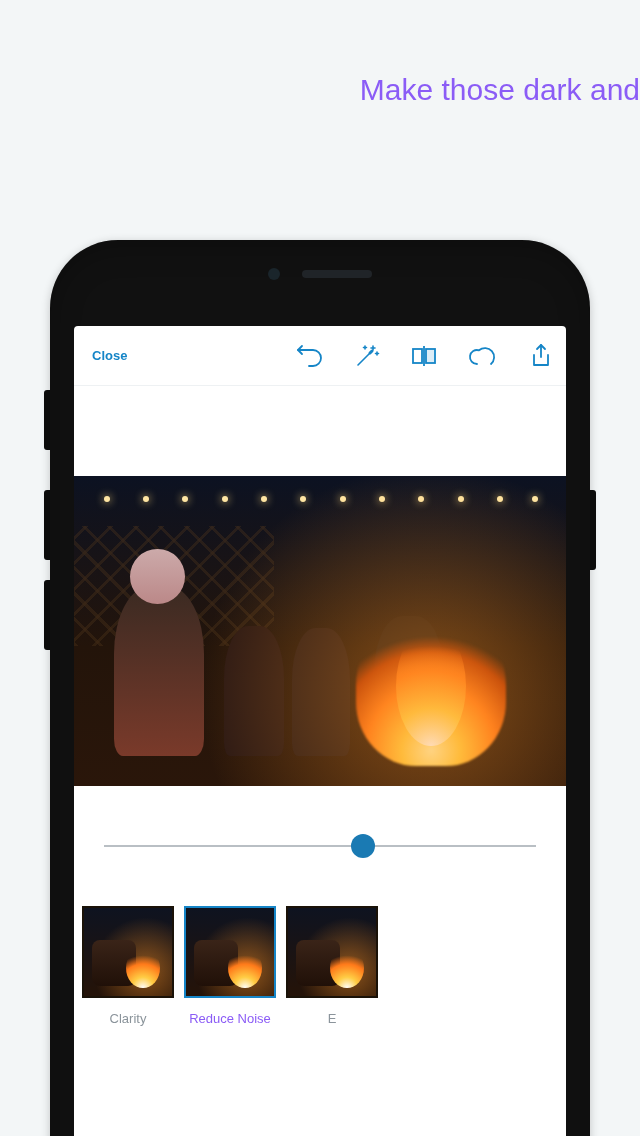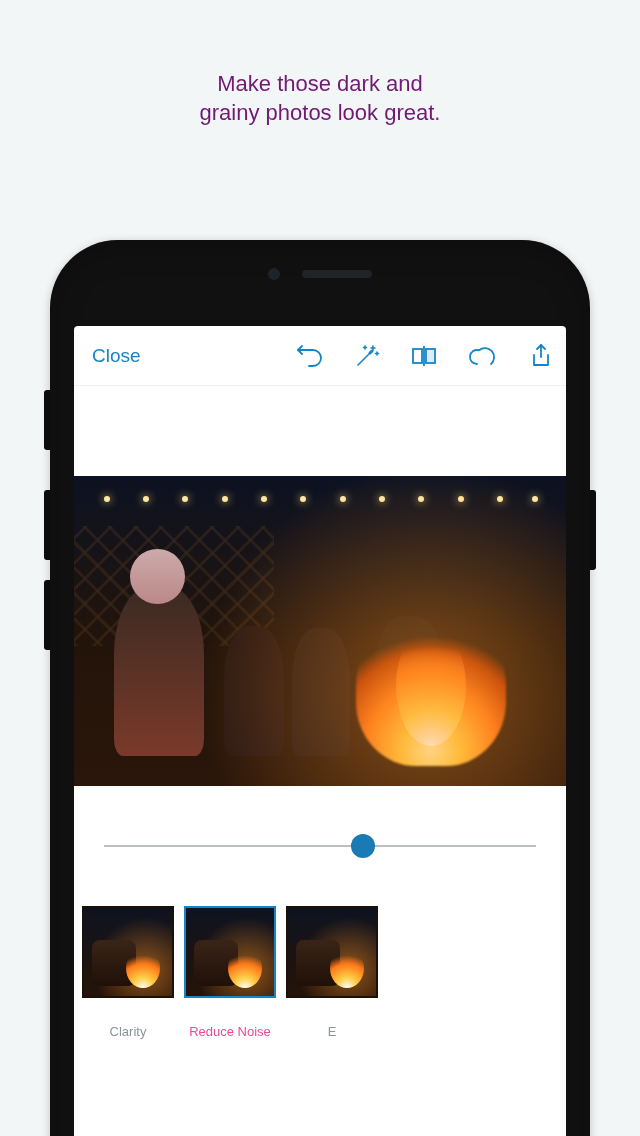--- a/index.html
+++ b/index.html
@@ -5,24 +5,24 @@
   * { box-sizing: border-box; margin: 0; padding: 0; }
   body {
     width: 640px;
     height: 1136px;
     background: #f3f6f7;
     font-family: -apple-system, Helvetica, Arial, sans-serif;
     overflow: hidden;
     position: relative;
   }
   .promo-text {
-    text-align: center;
+    text-align: right;
     padding-top: 70px;
-    color: #701a75;
-    font-size: 22px;
+    color: #8b5cf6;
+    font-size: 30px;
     font-weight: 300;
     line-height: 1.3;
   }
 
   
   .phone {
     position: absolute;
     left: 50%;
     transform: translateX(-50%);
     top: 240px;
@@ -63,22 +63,22 @@
   
   .topbar {
     height:60px;
     display:flex;
     align-items:center;
     padding:0 14px;
     border-bottom:1px solid #eef1f3;
   }
   .close-btn {
     color:#1585c7;
-    font-size:19px;
-    font-weight:400;
+    font-size:13px;
+    font-weight:700;
     background:none; border:none;
     padding:6px 4px;
   }
   .top-icons {
     margin-left:auto;
     display:flex;
     align-items:center;
     gap:30px;
   }
   .top-icons svg { display:block; }
@@ -157,30 +157,29 @@
     background:#1a1208;
     position:relative;
     overflow:hidden;
     border:2px solid transparent;
   }
   .thumb.selected .box{ border-color:#1585c7; }
   .thumb .box .mini-fire{position:absolute;right:12px;bottom:8px;width:34px;height:40px;background:radial-gradient(circle at 50% 100%,#fff 0%,#ffcc44 25%,#ff7a1a 55%,transparent 75%);border-radius:50%;}
   .thumb .box .mini-ppl{position:absolute;left:8px;bottom:10px;width:44px;height:46px;background:linear-gradient(#3a2418,#201008);border-radius:8px;}
   .thumb .box::before{content:"";position:absolute;inset:0;background:radial-gradient(circle at 70% 70%,rgba(255,150,40,.5),transparent 60%),linear-gradient(#0e1320,#251308);}
   .thumb .lbl{
-    font-size:13px; color:#8b949b; padding-top:26px;
-  }
-  .thumb.selected .lbl{ color:#ec4899; font-weight:500;}
+    font-size:13px; color:#8b949b; padding-top:13px;
+  }
+  .thumb.selected .lbl{ color:#8b5cf6; font-weight:500;}
 </style>
 </head>
 <body>
 
 <div class="promo-text">
   <div>Make those dark and</div>
-  <div>grainy photos look great.</div>
 </div>
 
 <div class="phone">
   <div class="side-btn a"></div>
   <div class="side-btn b"></div>
   <div class="side-btn r"></div>
   <div class="phone-notch">
     <div class="camera-dot"></div>
     <div class="speaker"></div>
   </div>

